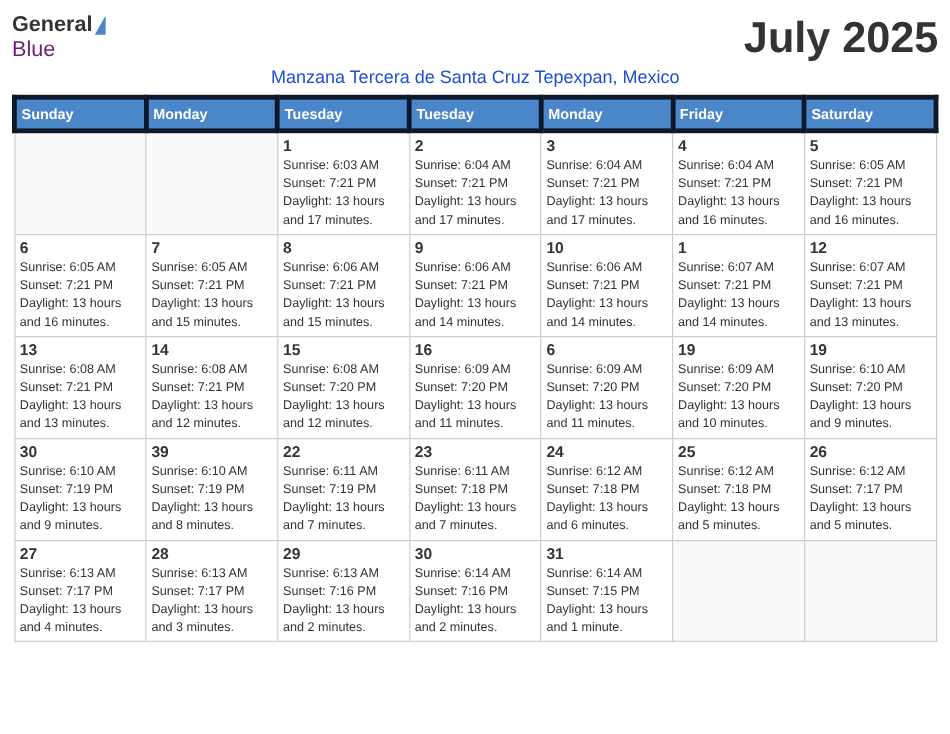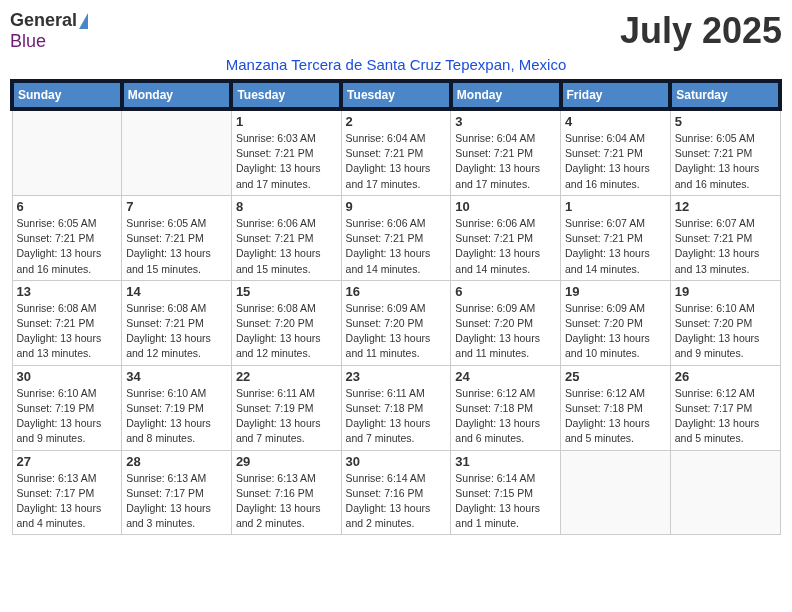--- a/index.html
+++ b/index.html
@@ -247,21 +247,21 @@
       </tr>
       <tr>
         <td>
           <span class="day-num">30</span>
           <div class="day-info" style="white-space: pre-line;">Sunrise: 6:10 AM
 Sunset: 7:19 PM
 Daylight: 13 hours
 and 9 minutes.</div>
         </td>
         <td>
-          <span class="day-num">34</span>
+          <span class="day-num">39</span>
           <div class="day-info" style="white-space: pre-line;">Sunrise: 6:10 AM
 Sunset: 7:19 PM
 Daylight: 13 hours
 and 8 minutes.</div>
         </td>
         <td>
           <span class="day-num">22</span>
           <div class="day-info" style="white-space: pre-line;">Sunrise: 6:11 AM
 Sunset: 7:19 PM
 Daylight: 13 hours

